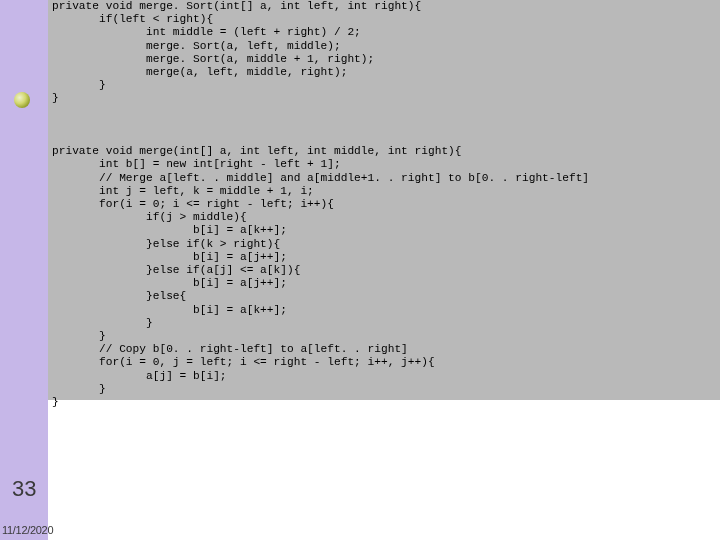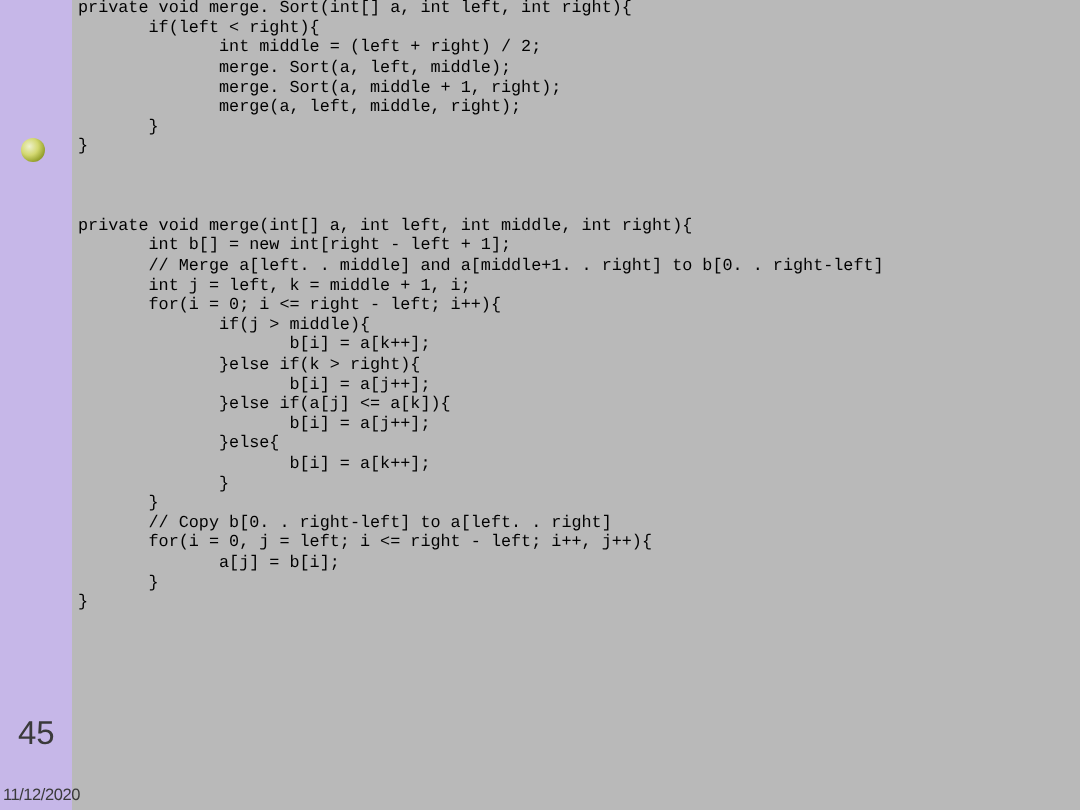--- a/index.html
+++ b/index.html
@@ -31,21 +31,21 @@
     width: 16px;
     height: 16px;
     border-radius: 50%;
     background: radial-gradient(circle at 35% 35%, #eef1cd 0%, #d3d870 40%, #9aa531 70%, #6b7420 100%);
   }
   .content {
     position: absolute;
     left: 48px;
     top: 0;
     width: 672px;
-    height: 540px;
+    height: 400px;
     background: #b9b9b9;
   }
   pre.code {
     position: absolute;
     left: 4px;
     top: 0px;
     margin: 0;
     font-family: "Courier New", Courier, monospace;
     font-size: 11.2px;
     line-height: 13.2px;
@@ -105,15 +105,15 @@
                      b[i] = a[k++];
               }
        }
        // Copy b[0. . right-left] to a[left. . right]
        for(i = 0, j = left; i &lt;= right - left; i++, j++){
               a[j] = b[i];
        }
 }</pre>
   </div>
 
-  <div class="pagenum">45</div>
+  <div class="pagenum">33</div>
   <div class="date">11/12/2020</div>
 </div>
 
 </body></html>

